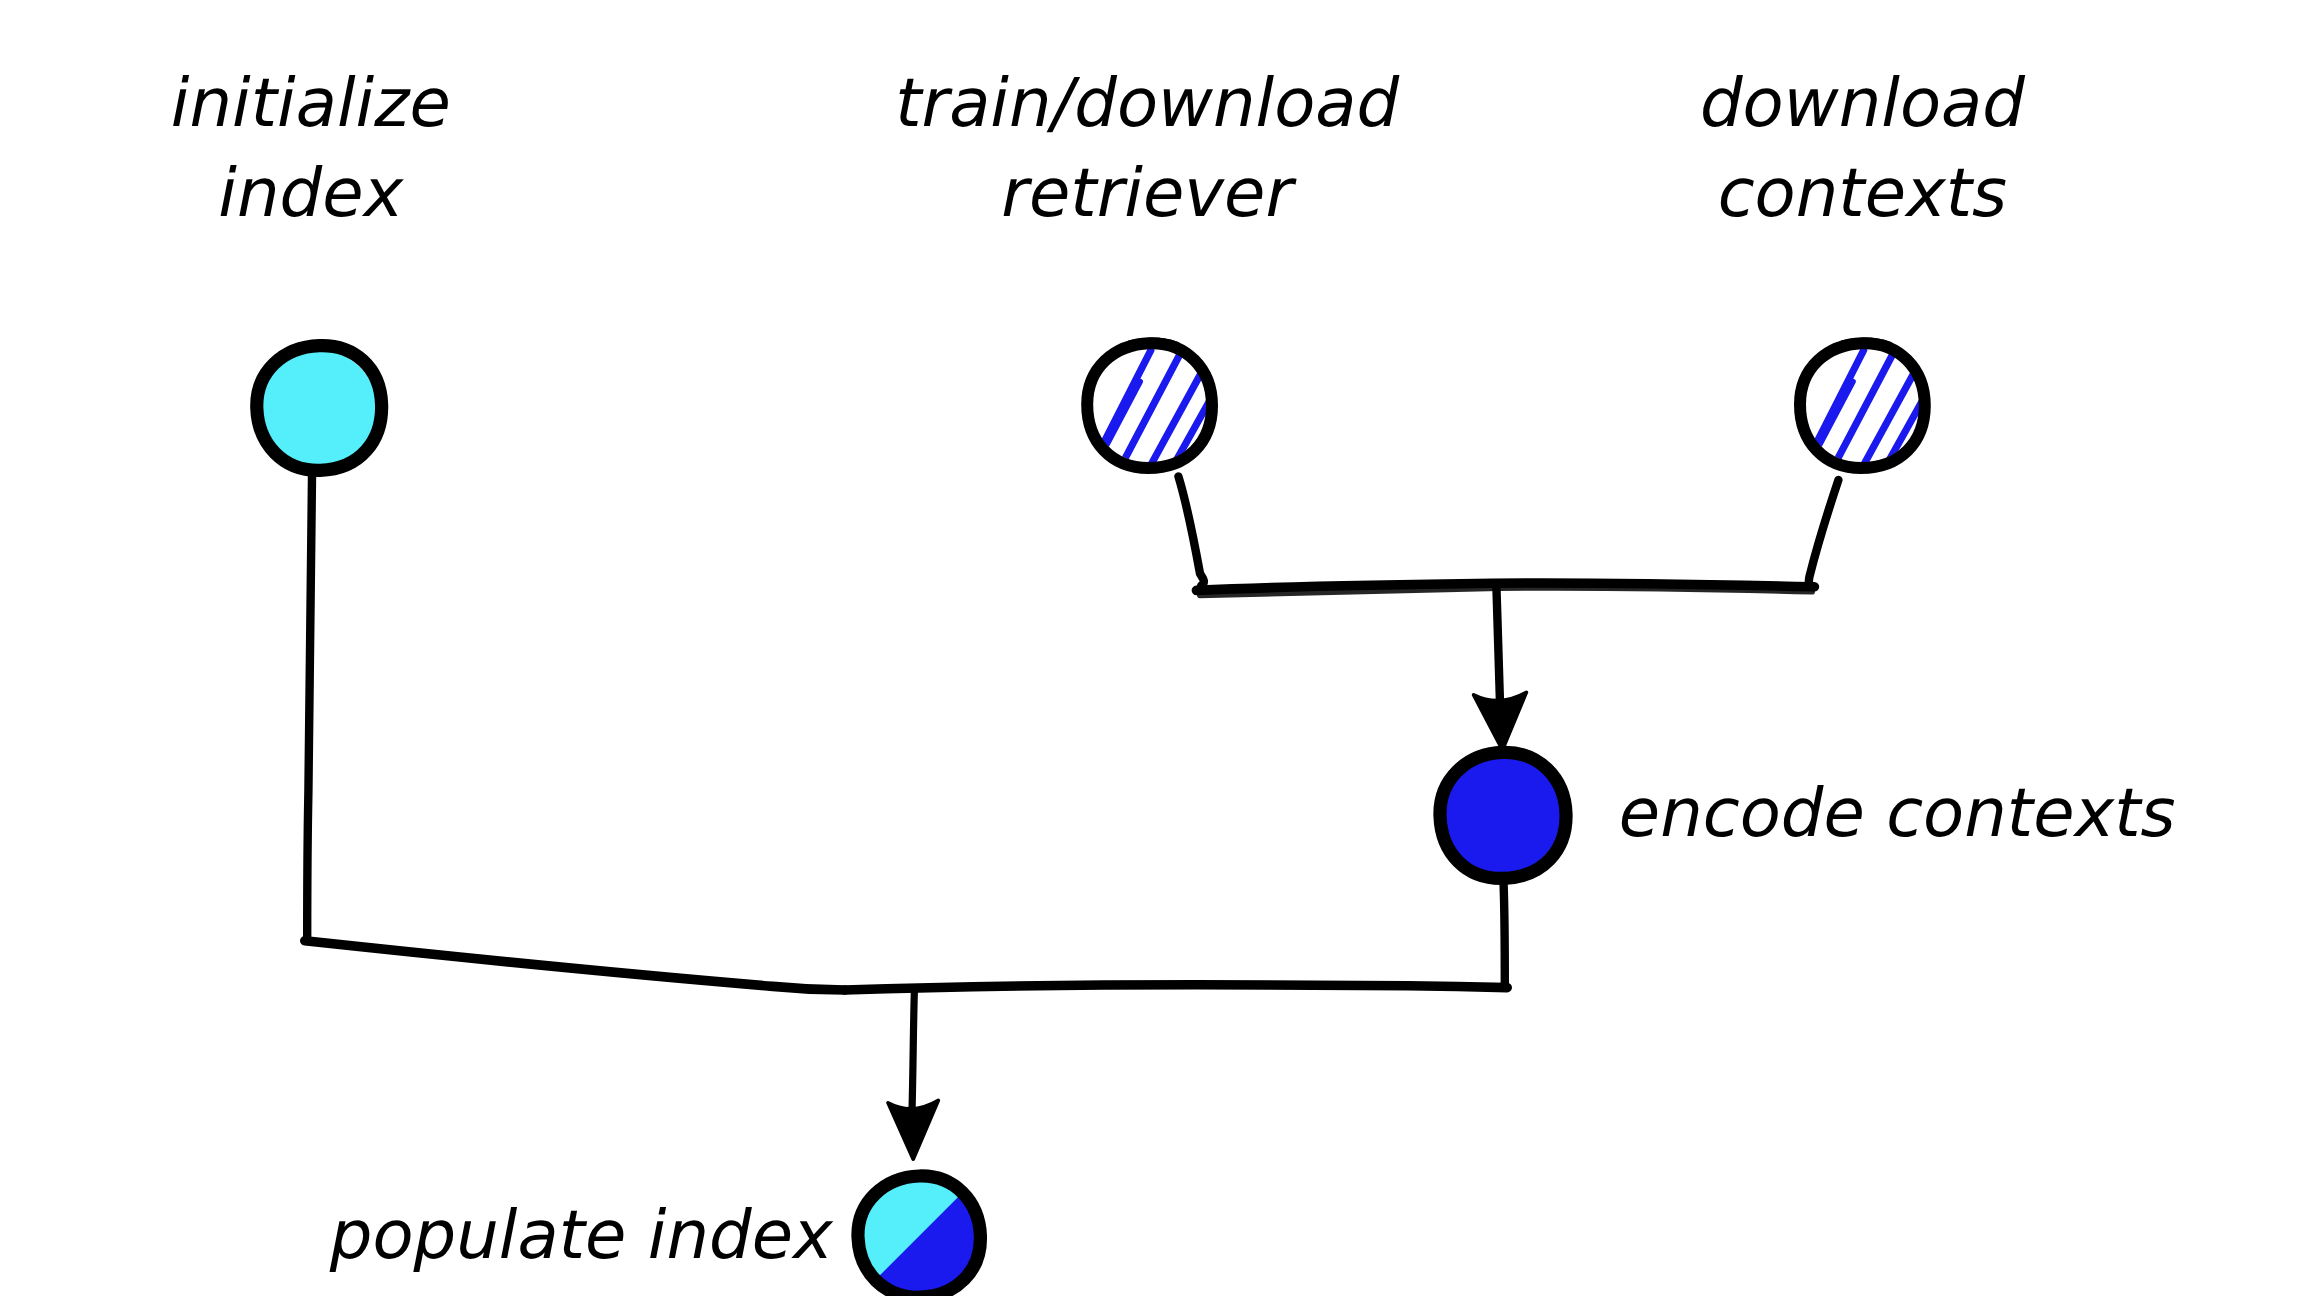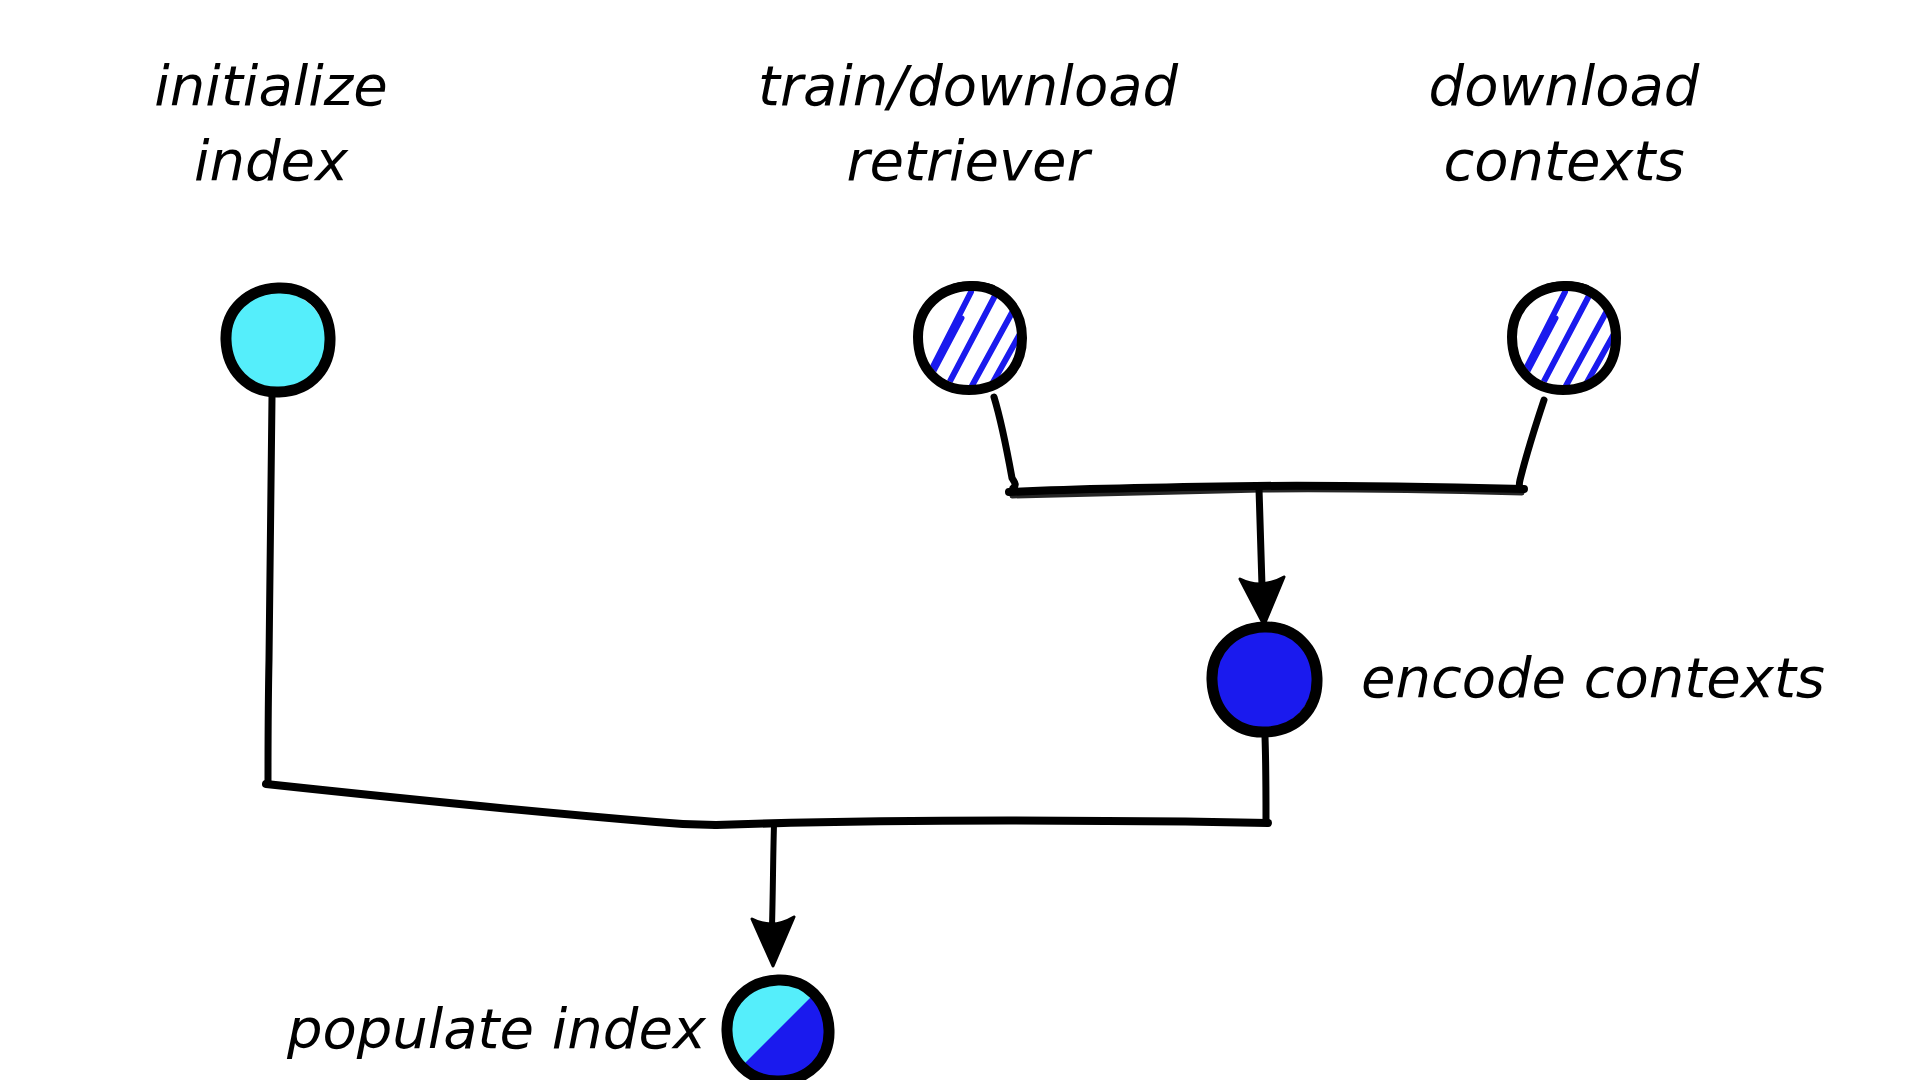--- a/index.html
+++ b/index.html
@@ -10,21 +10,21 @@
   }
   body {
     width: 1920px;
     height: 1080px;
     overflow: hidden;
     font-family: "DejaVu Sans", sans-serif;
     position: relative;
   }
   #diagram-root {
     position: absolute;
-    top: 0; left: 16px;
+    top: 0; left: 4px;
     width: 1600px;
     height: 1080px;
   }
   svg.canvas {
     position: absolute;
     top: 0; left: 0;
     width: 1920px;
     height: 1080px;
     display: block;
   }

